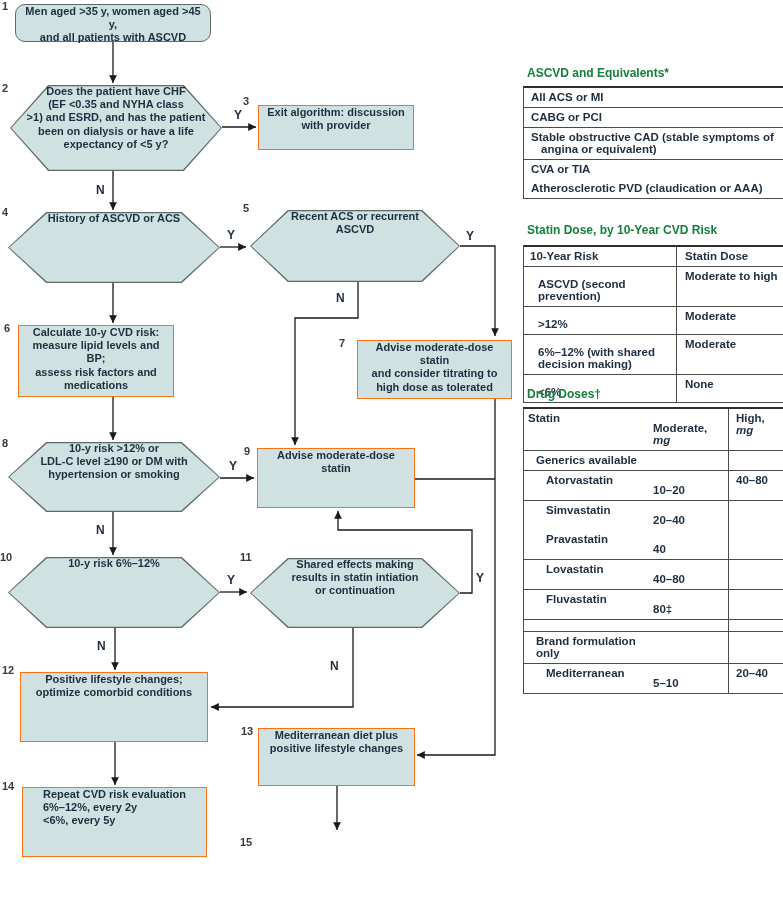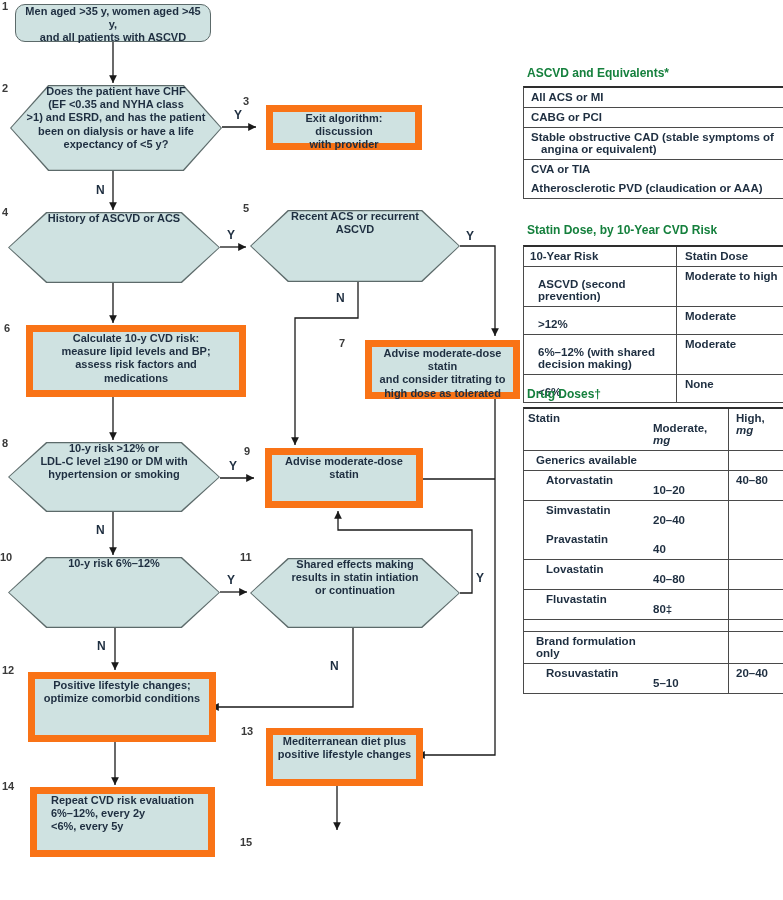--- a/index.html
+++ b/index.html
@@ -6,21 +6,21 @@
   .canvas{
     position:relative;width:783px;height:900px;background:#ffffff;overflow:hidden;
     font-family:"Liberation Sans",sans-serif;color:#1e2e40;
   }
   svg.wires{position:absolute;left:0;top:0;width:783px;height:900px;pointer-events:none;}
 
   .node{
     position:absolute;display:flex;justify-content:center;
     text-align:center;font-size:11px;font-weight:700;line-height:1.2;color:#1e2e40;
   }
-  .rect{background:#cfe2e1;border:7px solid #f97316;box-sizing:border-box;margin-left:8px;}
+  .rect{background:#cfe2e1;border:1px solid #f97316;box-sizing:border-box;}
   .rounded{background:#cfe2e1;border:1px solid #5c6a6a;border-radius:10px;box-sizing:border-box;}
   .hex{background:#5c6a6a;clip-path:polygon(0% 50%,18% 0%,82% 0%,100% 50%,82% 100%,18% 100%);}
   .hex-fill{position:absolute;inset:1.3px;background:#cfe2e1;
     clip-path:polygon(0% 50%,18% 0%,82% 0%,100% 50%,82% 100%,18% 100%);}
   .ntext{position:relative;z-index:1;display:inline-block;white-space:pre-line;padding:0 4px;}
   .ta-left{text-align:left;}
 
   .num{position:absolute;font-size:11px;font-weight:700;color:#3a3a3a;}
   .elabel{position:absolute;font-size:12px;font-weight:700;color:#1e2e40;}
 
@@ -135,21 +135,21 @@
     <div class="hex-fill"></div>
     <span class="ntext">History of ASCVD or ACS</span>
   </div>
 
   <div class="node hex" style="left:250px;top:210px;width:210px;height:72px">
     <div class="hex-fill"></div>
     <span class="ntext">Recent ACS or recurrent
 ASCVD</span>
   </div>
 
-  <div class="node rect" style="left:18px;top:325px;width:220px;height:72px">
+  <div class="node rect" style="left:18px;top:325px;width:156px;height:72px">
     <span class="ntext">Calculate 10-y CVD risk:
 measure lipid levels and BP;
 assess risk factors and
 medications</span>
   </div>
 
   <div class="node rect" style="left:357px;top:340px;width:155px;height:59px">
     <span class="ntext">Advise moderate-dose statin
 and consider titrating to
 high dose as tolerated</span>
@@ -269,19 +269,19 @@
       <div class="c1"></div>
       <div class="c2"></div>
       <div class="c3"></div>
     </div>
     <div class="t3row">
       <div class="c1 grp">Brand formulation only</div>
       <div class="c2"></div>
       <div class="c3"></div>
     </div>
     <div class="t3row">
-      <div class="c1 drug">Rosuvastatin</div>
+      <div class="c1 drug">Mediterranean</div>
       <div class="c2">5–10</div>
       <div class="c3">20–40</div>
     </div>
   </div>
 
 </div>
 
 </body></html>

